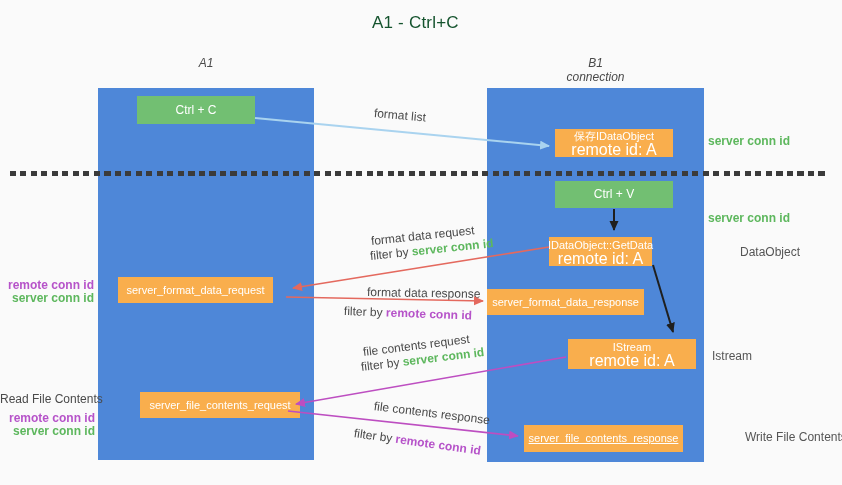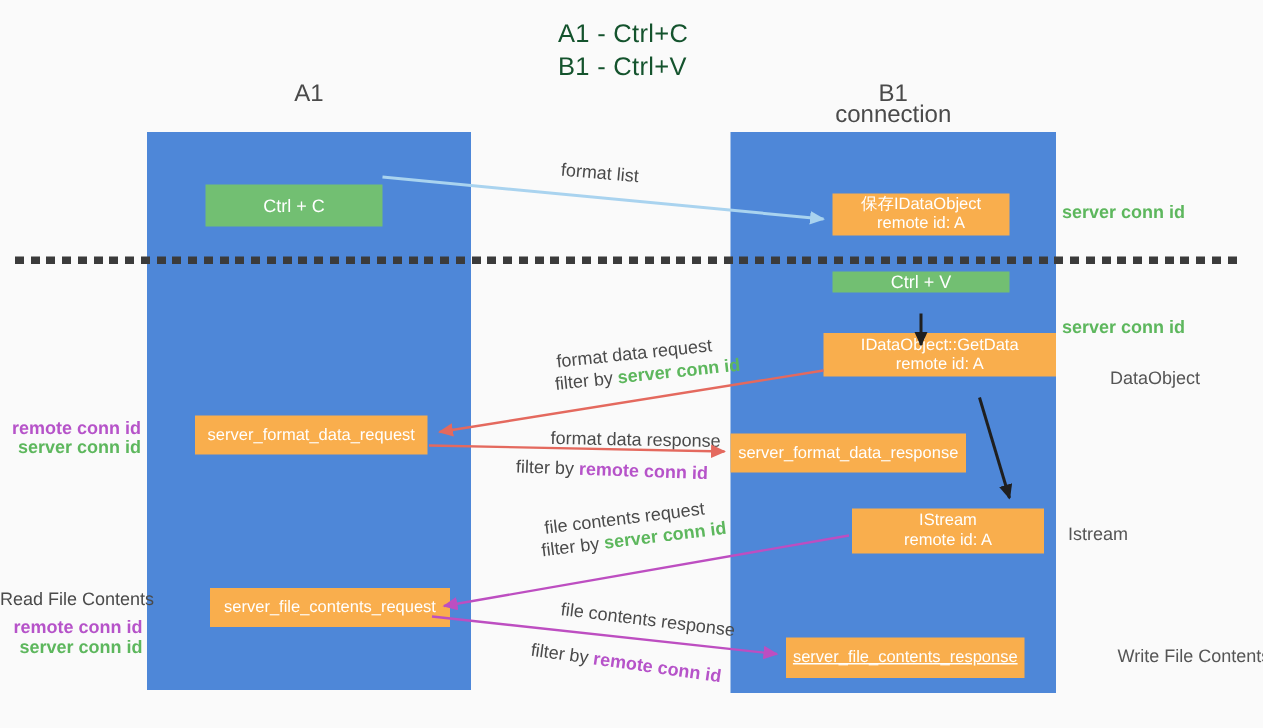--- a/index.html
+++ b/index.html
@@ -15,22 +15,23 @@
   }
   
   .title{
     position:absolute;left:372px;top:12px;
     font-size:17px;line-height:22px;color:#14532d;
     letter-spacing:.2px;
   }
   
   .lane-header{
     position:absolute;top:56px;
-    font-size:16px;line-height:14px;color:#4a4a4a;
+    font-size:12px;line-height:14px;color:#4a4a4a;
     text-align:center;
+    font-style:italic;
   }
   .lane-header.a1{left:98px;width:216px;}
   .lane-header.b1{left:487px;width:217px;}
   
   .lane{
     position:absolute;background:#4e87d8;z-index:1;
   }
   .lane.a1{left:98px;top:88px;width:216px;height:372px;}
   .lane.b1{left:487px;top:88px;width:217px;height:374px;}
   
@@ -39,26 +40,26 @@
     background-image:repeating-linear-gradient(to right,#3b3b3b 0px,#3b3b3b 6px,transparent 6px,transparent 10.5px);
   }
   
   .node{
     position:absolute;z-index:4;
     display:flex;flex-direction:column;align-items:center;justify-content:center;
     color:#ffffff;font-size:12px;line-height:13px;text-align:center;
   }
   .node.green{background:#72bf72;}
   .node.orange{background:#f9ae4d;font-size:11px;}
-  .node .l2{font-size:11px;}
-  .n-ctrl-c{left:137px;top:123px;width:118px;height:28px;}
+  .node .l2{font-size:16px;}
+  .n-ctrl-c{left:137px;top:96px;width:118px;height:28px;}
   .n-save{left:555px;top:129px;width:118px;height:28px;text-align:right;}
-  .n-ctrl-v{left:555px;top:181px;width:118px;height:14px;}
-  .n-getdata{left:549px;top:222px;width:155px;height:29px;}
-  .n-format-req{left:130px;top:277px;width:155px;height:26px;}
+  .n-ctrl-v{left:555px;top:181px;width:118px;height:27px;}
+  .n-getdata{left:549px;top:237px;width:103px;height:29px;}
+  .n-format-req{left:118px;top:277px;width:155px;height:26px;}
   .n-format-resp{left:487px;top:289px;width:157px;height:26px;}
   .n-istream{left:568px;top:339px;width:128px;height:30px;}
   .n-file-req{left:140px;top:392px;width:160px;height:26px;}
   .n-file-resp{left:524px;top:425px;width:159px;height:27px;text-decoration:underline;}
   
   .slabel{position:absolute;font-size:12px;z-index:2;white-space:nowrap;}
   .green-b{color:#5db75d;font-weight:bold;}
   .purple-b{color:#b653c9;font-weight:bold;}
   .gray{color:#555555;}
   .darkgray{color:#4a4a4a;}
@@ -71,21 +72,20 @@
   
   .arrows{position:absolute;left:0;top:0;z-index:6;pointer-events:none;}
 </style>
 </head>
 <body>
 
 <div class="canvas">
 
   <div class="title">
     <div>A1 - Ctrl+C</div>
-    <div>B1 - Ctrl+V</div>
   </div>
 
   <div class="lane-header a1">
     <div>A1</div>
   </div>
   <div class="lane-header b1">
     <div>B1</div>
     <div>connection</div>
   </div>
 

